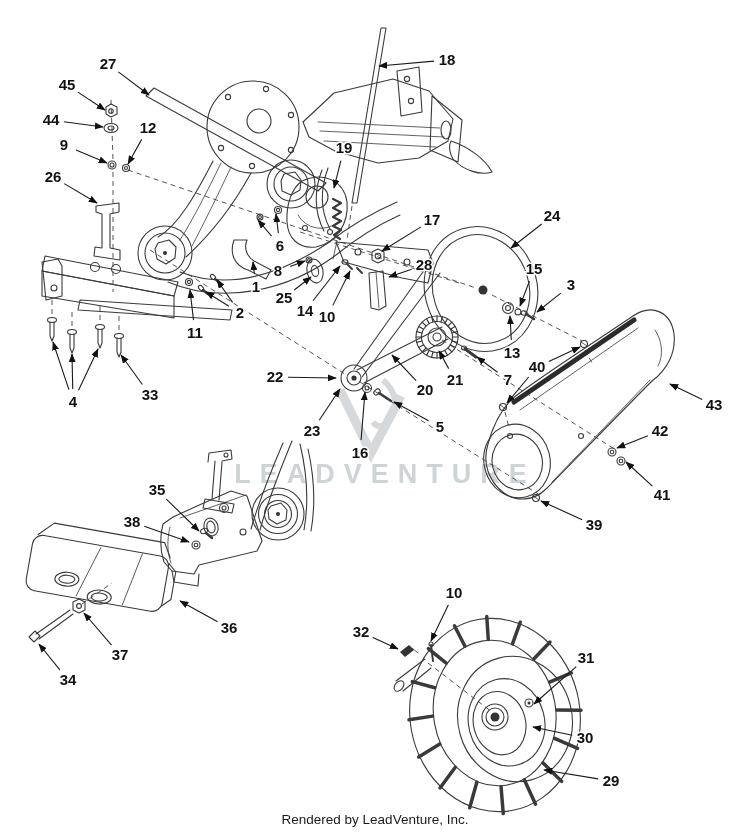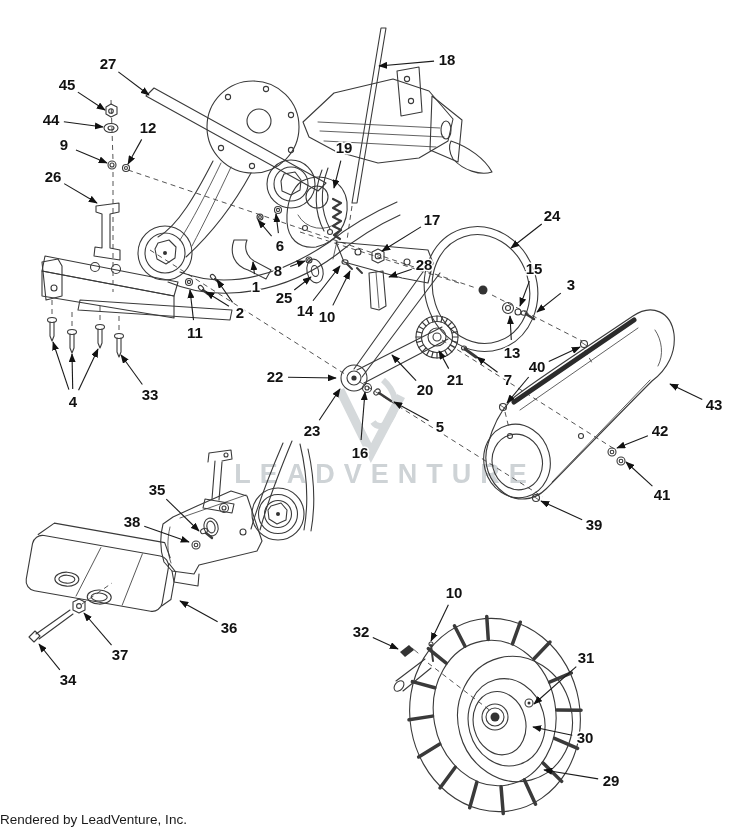--- a/index.html
+++ b/index.html
@@ -8,21 +8,21 @@
   svg{position:absolute;left:0;top:0;}
   .art{stroke:#3a3a3a;stroke-width:1.1;fill:none;stroke-linecap:round;stroke-linejoin:round;}
   .thin{stroke-width:0.8;}
   .dash{stroke:#555;stroke-width:1;fill:none;stroke-dasharray:5 4;}
   .fillDark{fill:#333;stroke:none;}
   .callout{font:bold 15px "Liberation Sans",sans-serif;fill:#111;text-anchor:middle;
            paint-order:stroke;stroke:#fff;stroke-width:3px;}
   .leader{stroke:#1a1a1a;stroke-width:1.1;fill:none;}
   #watermark-text{font-family:"Liberation Sans",sans-serif;font-weight:600;font-size:27px;
            letter-spacing:9px;text-anchor:middle;}
-  #footer{position:absolute;left:0;right:0;top:812px;text-align:left;
+  #footer{position:absolute;left:0;right:0;top:812px;text-align:center;
           font-family:"Liberation Sans",sans-serif;font-size:13.5px;color:#1a1a1a;}
 </style>
 </head>
 <body>
 
 <div id="page">
 <svg id="art" width="750" height="834" viewBox="0 0 750 834">
   <defs>
     <marker id="arr" markerWidth="9" markerHeight="7" refX="8.2" refY="3.5" orient="auto" markerUnits="userSpaceOnUse">
       <path d="M0,0 L9,3.5 L0,7 Z" fill="#111"></path>

